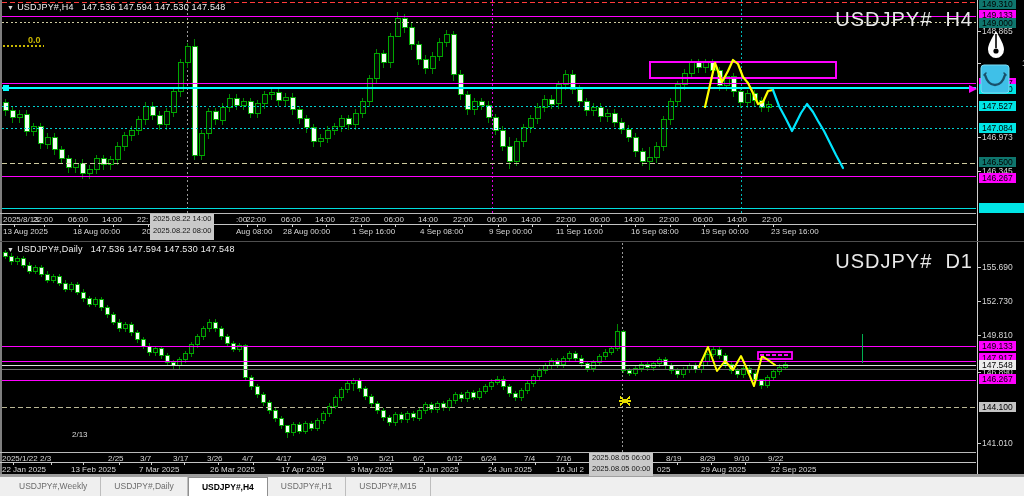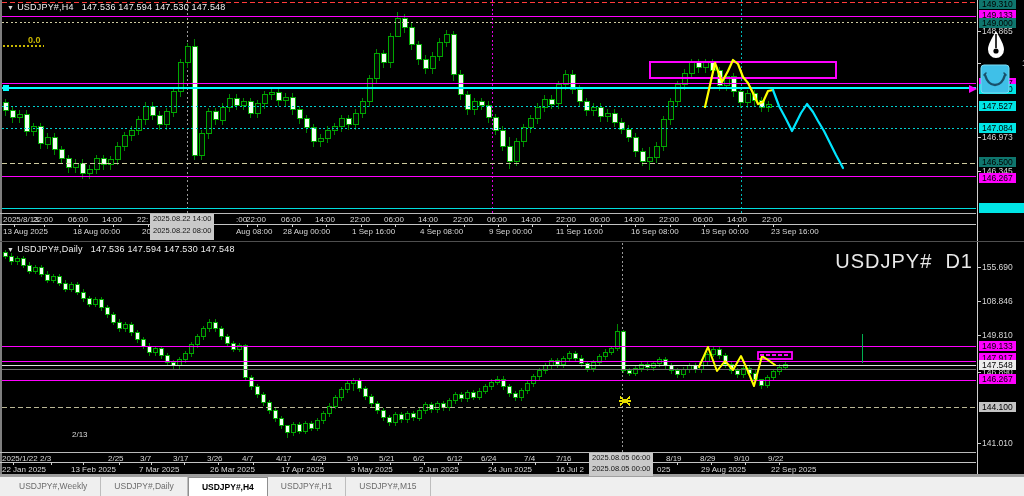--- a/index.html
+++ b/index.html
@@ -616,20 +616,21 @@
         <line x1="977" y1="267" x2="981" y2="267" stroke="#cfcfcf" stroke-width="1" shape-rendering="crispEdges"></line>
         <line x1="977" y1="301" x2="981" y2="301" stroke="#cfcfcf" stroke-width="1" shape-rendering="crispEdges"></line>
         <line x1="977" y1="335" x2="981" y2="335" stroke="#cfcfcf" stroke-width="1" shape-rendering="crispEdges"></line>
         <line x1="977" y1="372" x2="981" y2="372" stroke="#cfcfcf" stroke-width="1" shape-rendering="crispEdges"></line>
         <line x1="977" y1="443" x2="981" y2="443" stroke="#cfcfcf" stroke-width="1" shape-rendering="crispEdges"></line>
       </g>
     </svg>
 
   <div id="labels-layer">
     <div class="pane-title" style="top:2px"><span class="tri">▼</span><span>USDJPY#,H4</span><span class="ohlc">147.536 147.594 147.530 147.548</span></div>
+    <div class="watermark" style="top:8px">USDJPY#  H4</div>
 
     <div class="pane-title" style="top:244px"><span class="tri">▼</span><span>USDJPY#,Daily</span><span class="ohlc">147.536 147.594 147.530 147.548</span></div>
     <div class="watermark" style="top:250px">USDJPY#  D1</div>
 
     <div id="generated-labels">
         <div class="fib-label" style="left: 28px; top: 35px;">0.0</div>
         <div class="xlab" style="left: 3px; top: 215px;">2025/8/13</div>
         <div class="xlab" style="left: 33px; top: 215px;">22:00</div>
         <div class="xlab" style="left: 68px; top: 215px;">06:00</div>
         <div class="xlab" style="left: 102px; top: 215px;">14:00</div>
@@ -708,21 +709,21 @@
         <div class="xlab" style="left: 351px; top: 465px;">9 May 2025</div>
         <div class="xlab" style="left: 419px; top: 465px;">2 Jun 2025</div>
         <div class="xlab" style="left: 488px; top: 465px;">24 Jun 2025</div>
         <div class="xlab" style="left: 556px; top: 465px;">16 Jul 2</div>
         <div class="xlab" style="left: 657px; top: 465px;">025</div>
         <div class="xlab" style="left: 701px; top: 465px;">29 Aug 2025</div>
         <div class="xlab" style="left: 771px; top: 465px;">22 Sep 2025</div>
         <div class="xhl" style="left: 589px; top: 453px;">2025.08.05 06:00</div>
         <div class="xhl" style="left: 589px; top: 464px;">2025.08.05 00:00</div>
         <div class="ylab bg-plain" style="top: 262px;">155.690</div>
-        <div class="ylab bg-plain" style="top: 296px;">108.846</div>
+        <div class="ylab bg-plain" style="top: 296px;">152.730</div>
         <div class="ylab bg-plain" style="top: 330px;">149.810</div>
         <div class="ylab bg-magenta" style="top: 341px;">149.133</div>
         <div class="ylab bg-magenta" style="top: 353px;">147.917</div>
         <div class="ylab bg-white" style="top: 360px;">147.548</div>
         <div class="ylab bg-plain" style="top: 367px;">146.890</div>
         <div class="ylab bg-magenta" style="top: 374px;">146.267</div>
         <div class="ylab bg-silver" style="top: 402px;">144.100</div>
         <div class="ylab bg-plain" style="top: 438px;">141.010</div>
       </div>
 

